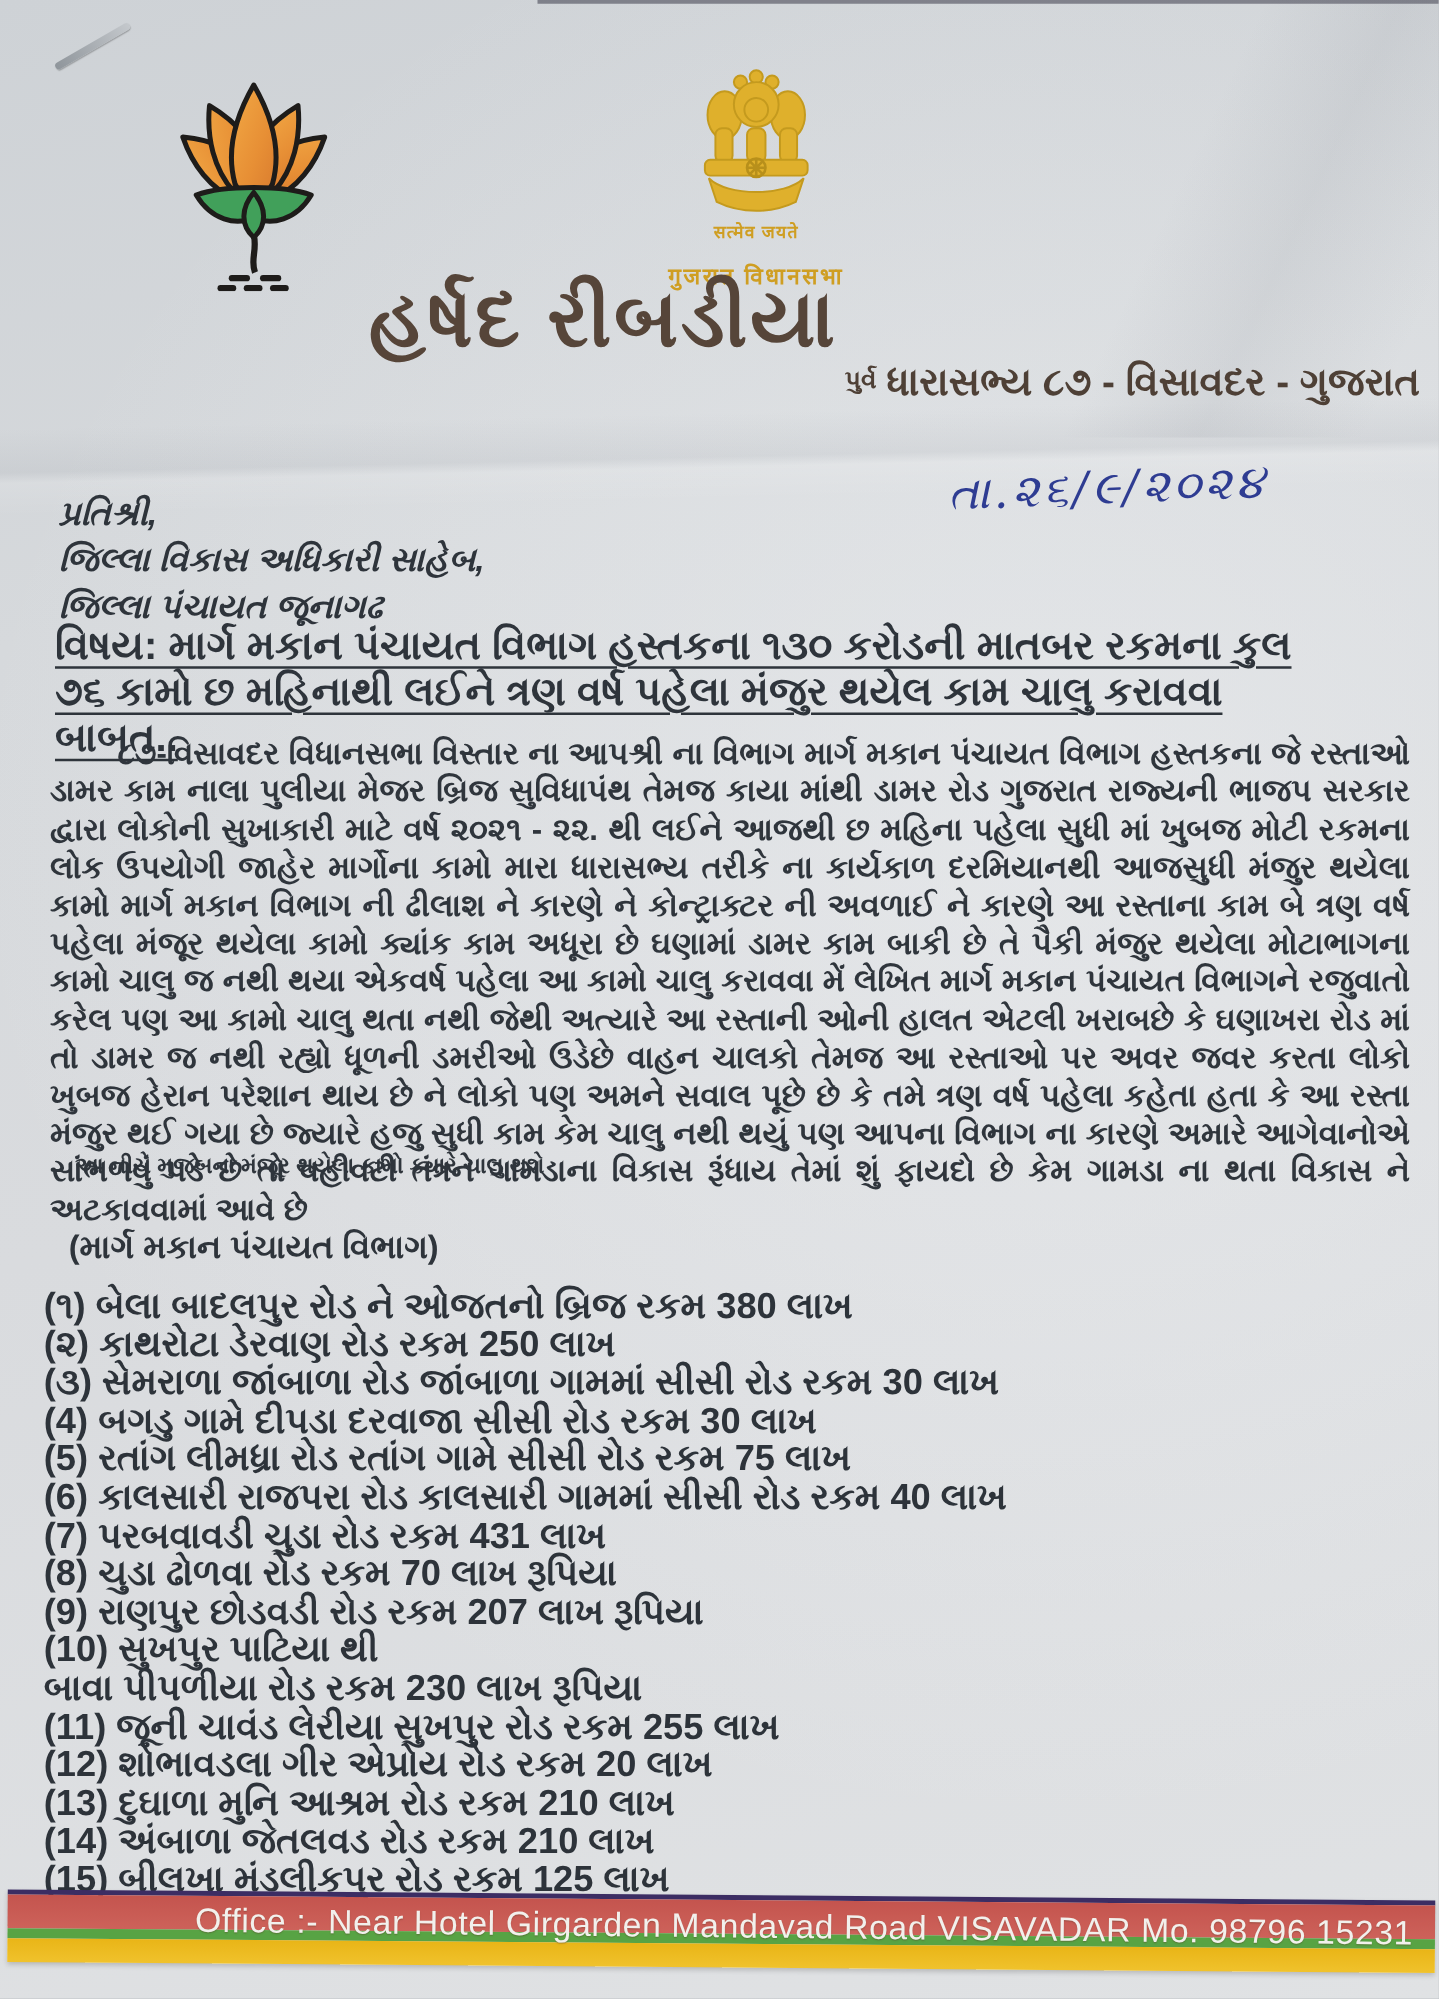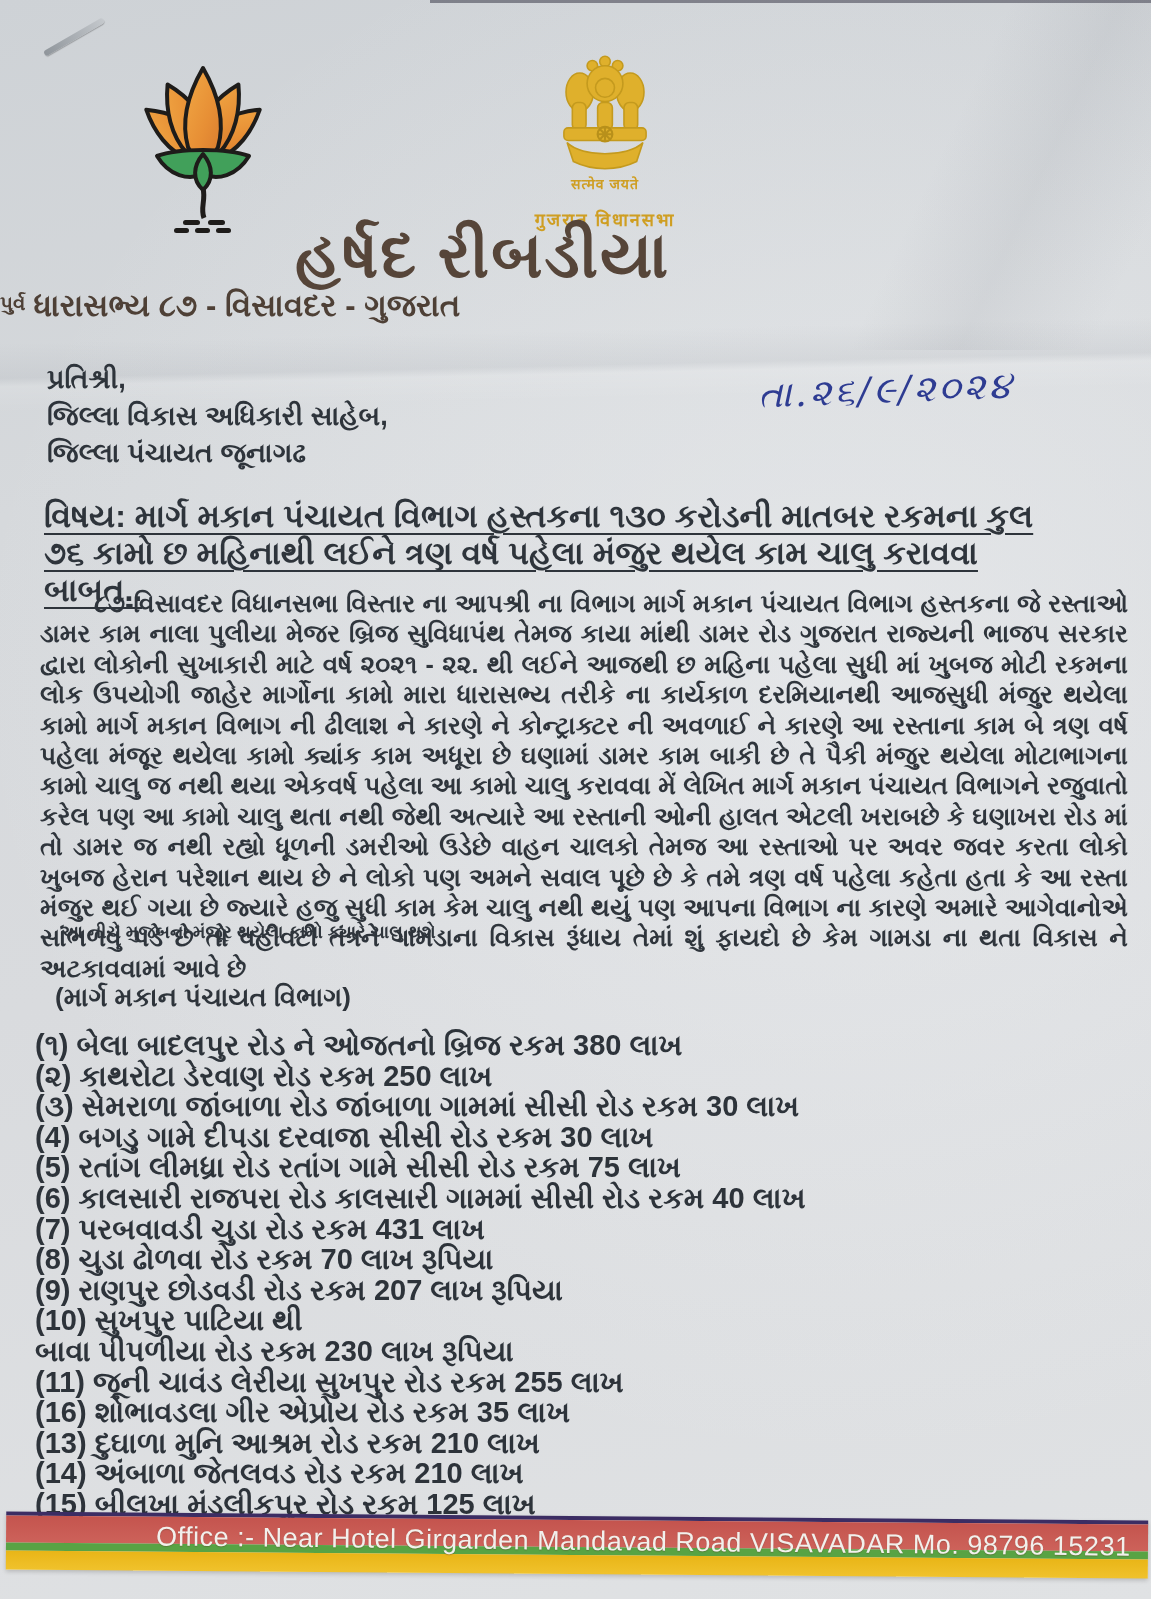--- a/index.html
+++ b/index.html
@@ -24,32 +24,32 @@
   .staple{position:absolute;left:40px;top:34px;width:68px;height:6px;border-radius:3px;
     background:linear-gradient(90deg,#8f959b,#c4c8cc);transform:rotate(-30deg);box-shadow:0 1px 1px rgba(0,0,0,0.25);}
 
   
   .lotus{position:absolute;left:128px;top:58px;}
   .emblem{position:absolute;left:500px;top:52px;width:210px;text-align:center;}
   .emblem-motto{font-size:14px;font-weight:700;color:#cf9e22;letter-spacing:1px;margin-top:0px;}
   .emblem-caption{font-size:18px;font-weight:700;color:#cf9e22;letter-spacing:2px;margin-top:14px;}
   .lh-name{position:absolute;left:0;top:218px;width:965px;text-align:center;
     font-size:64px;font-weight:700;color:#564539;letter-spacing:2px;}
-  .lh-sub{position:absolute;left:0;top:288px;width:1136px;text-align:left;
+  .lh-sub{position:absolute;left:0;top:288px;width:1136px;text-align:right;
     font-size:31px;font-weight:700;color:#4e4036;}
   .lh-sub .pre{font-size:20px;font-weight:700;vertical-align:6px;margin-right:8px;}
 
   
   .hand-date{position:absolute;left:758px;top:368px;width:300px;
     font-size:37px;color:#2e3c92;font-style:italic;letter-spacing:3px;
     transform:rotate(-2.2deg);font-family:"DejaVu Serif","Liberation Serif",serif;}
 
   
-  .recipient{position:absolute;left:47px;top:361px;font-size:27px;font-weight:700;
-    color:#2e343b;line-height:37px;}
+  .recipient{position:absolute;left:47px;top:393px;font-size:27px;font-weight:700;
+    color:#2e343b;line-height:37px;font-style:italic;}
   .subject{position:absolute;left:44px;top:498px;width:1020px;
     font-size:32px;font-weight:700;color:#2e343b;line-height:37px;
     text-decoration:underline;text-underline-offset:6px;text-decoration-thickness:2px;}
   .body-par{position:absolute;left:40px;top:588px;width:1088px;
     font-size:25px;font-weight:600;color:#2f353c;line-height:30.4px;
     text-align:justify;text-indent:54px;}
   .works-intro{position:absolute;left:60px;top:922px;font-size:18px;font-weight:600;color:#2f353c;}
   .section-head{position:absolute;left:55px;top:982px;font-size:26px;font-weight:700;color:#2e343b;}
   .works{position:absolute;left:35px;top:1030px;width:1080px;}
   .work-item{font-size:29px;font-weight:700;color:#2d333a;line-height:30.6px;white-space:pre-line;}
@@ -160,21 +160,21 @@
     <div class="work-item">(૩) સેમરાળા જાંબાળા રોડ જાંબાળા ગામમાં સીસી રોડ રકમ 30 લાખ</div>
     <div class="work-item">(4) બગડુ ગામે દીપડા દરવાજા સીસી રોડ રકમ 30 લાખ</div>
     <div class="work-item">(5) રતાંગ લીમધ્રા રોડ રતાંગ ગામે સીસી રોડ રકમ 75 લાખ</div>
     <div class="work-item">(6) કાલસારી રાજપરા રોડ કાલસારી ગામમાં સીસી રોડ રકમ 40 લાખ</div>
     <div class="work-item">(7) પરબવાવડી ચુડા રોડ રકમ 431 લાખ</div>
     <div class="work-item">(8) ચુડા ઢોળવા રોડ રકમ 70 લાખ રૂપિયા</div>
     <div class="work-item">(9) રાણપુર છોડવડી રોડ રકમ 207 લાખ રૂપિયા</div>
     <div class="work-item">(10) સુખપુર પાટિયા થી
 બાવા પીપળીયા રોડ રકમ 230 લાખ રૂપિયા</div>
     <div class="work-item">(11) જૂની ચાવંડ લેરીયા સુખપુર રોડ રકમ 255 લાખ</div>
-    <div class="work-item">(16) શોભાવડલા ગીર એપ્રોય રોડ રકમ 35 લાખ</div>
+    <div class="work-item">(12) શોભાવડલા ગીર એપ્રોય રોડ રકમ 20 લાખ</div>
     <div class="work-item">(13) દુઘાળા મુનિ આશ્રમ રોડ રકમ 210 લાખ</div>
     <div class="work-item">(14) અંબાળા જેતલવડ રોડ રકમ 210 લાખ</div>
     <div class="work-item">(15) બીલખા મંડલીકપુર રોડ રકમ 125 લાખ</div>
   </div>
 
   <div class="footer">
     <div class="f-purple"></div>
     <div class="f-red"></div>
     <div class="f-green"></div>
     <div class="f-yellow"></div>

